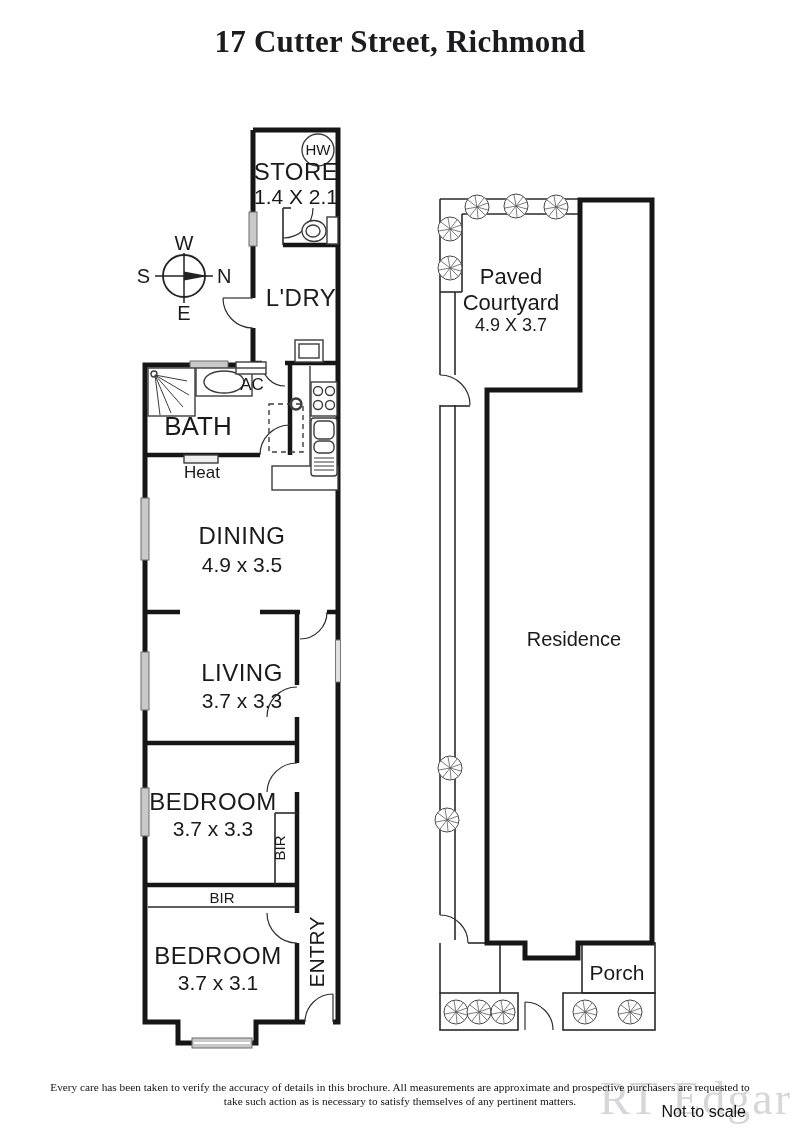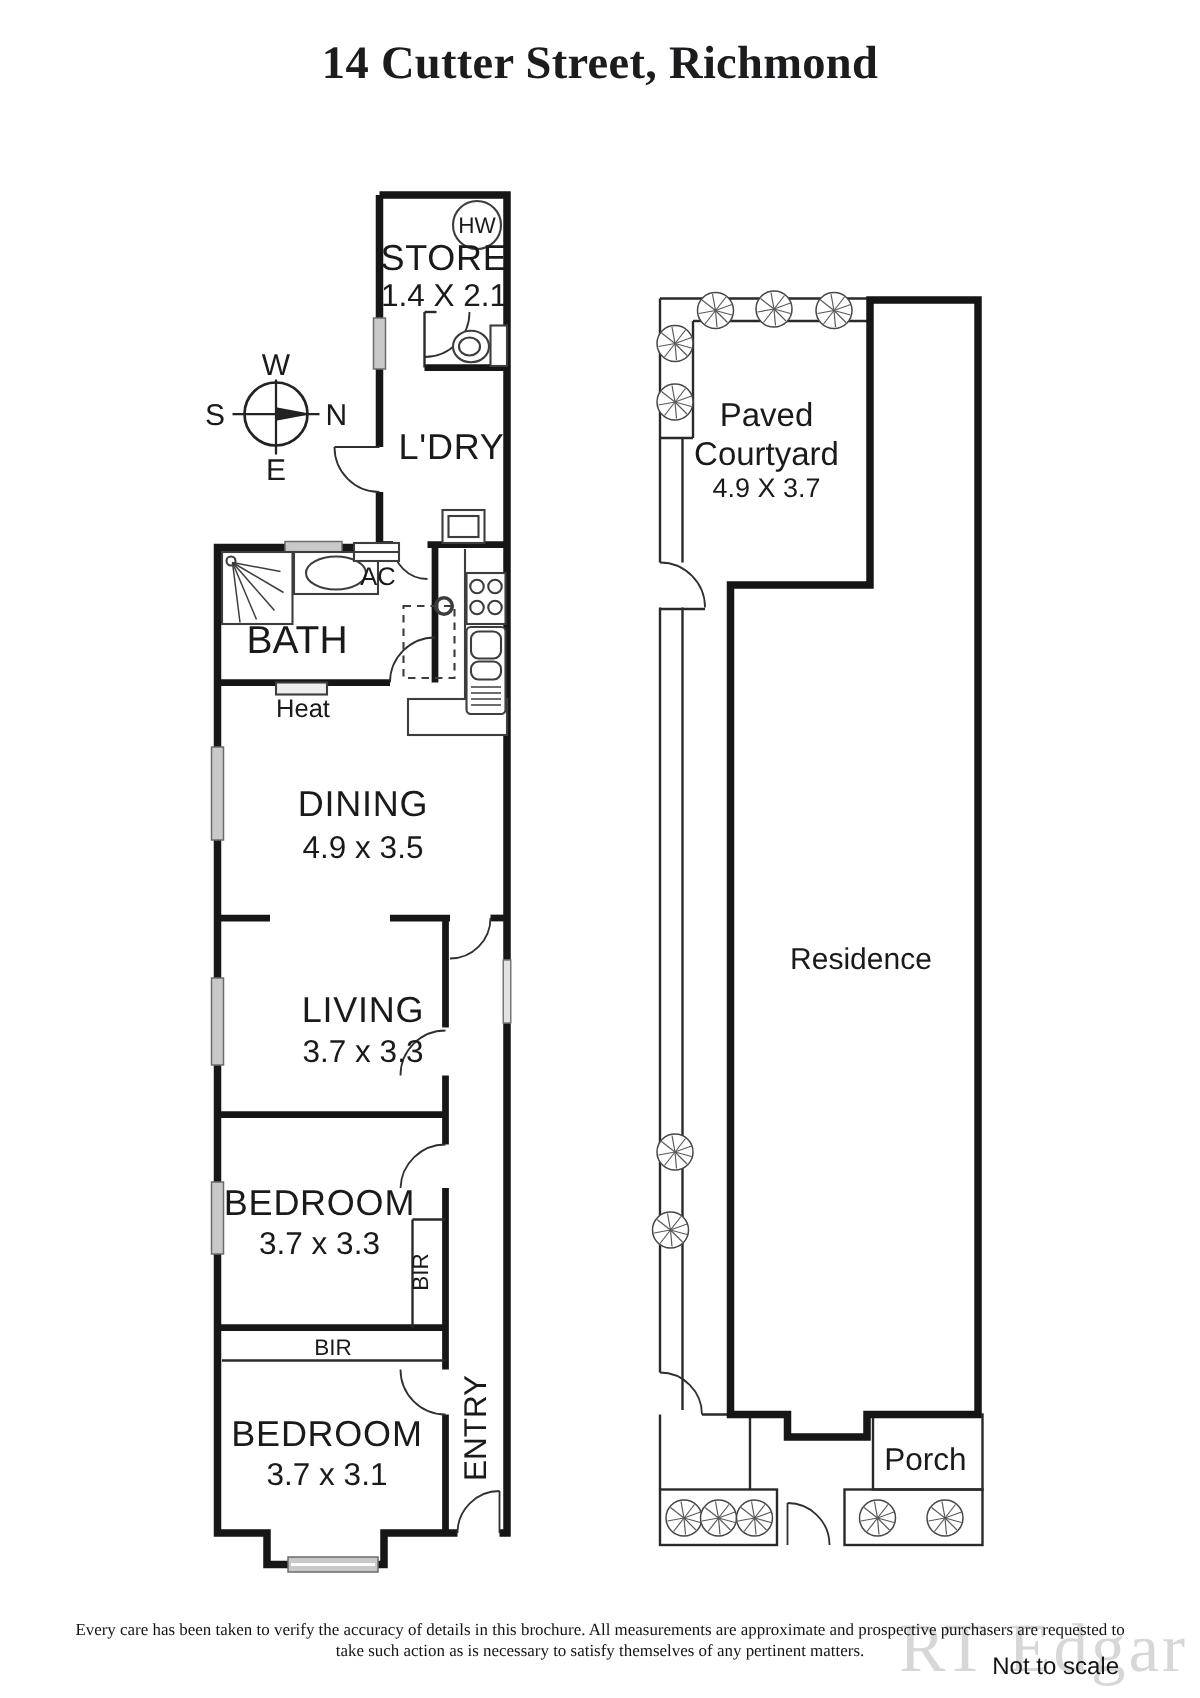--- a/index.html
+++ b/index.html
@@ -22,21 +22,21 @@
         width:712px;text-align:center;font-size:11.3px;line-height:1.22;
         color:#131313;z-index:2;font-family:Liberation Serif, serif;}
   .scale-note{position:absolute;top:1103px;right:54px;font-size:16px;
         color:#131313;z-index:2;}
 </style>
 </head>
 <body>
 
 <div class="page">
 
-  <div class="page-title">14 Cutter Street, Richmond</div>
+  <div class="page-title">17 Cutter Street, Richmond</div>
 
   <div class="watermark">RT Edgar</div>
 
   <div class="disclaimer">Every care has been taken to verify the accuracy of details in this brochure.  All measurements are approximate and prospective purchasers are requested to take such action as is necessary to satisfy themselves of any pertinent matters.</div>
 
   <div class="scale-note">Not to scale</div>
 
   <svg width="800" height="1132" viewBox="0 0 800 1132">
 
     <defs>

